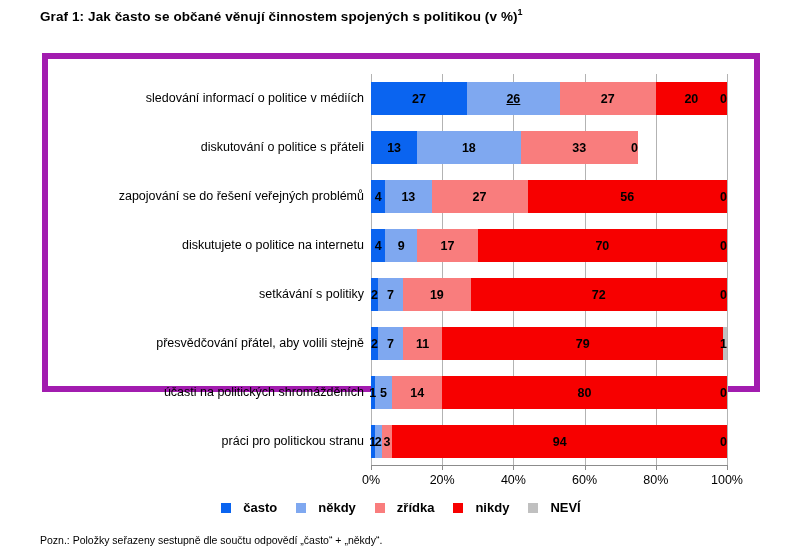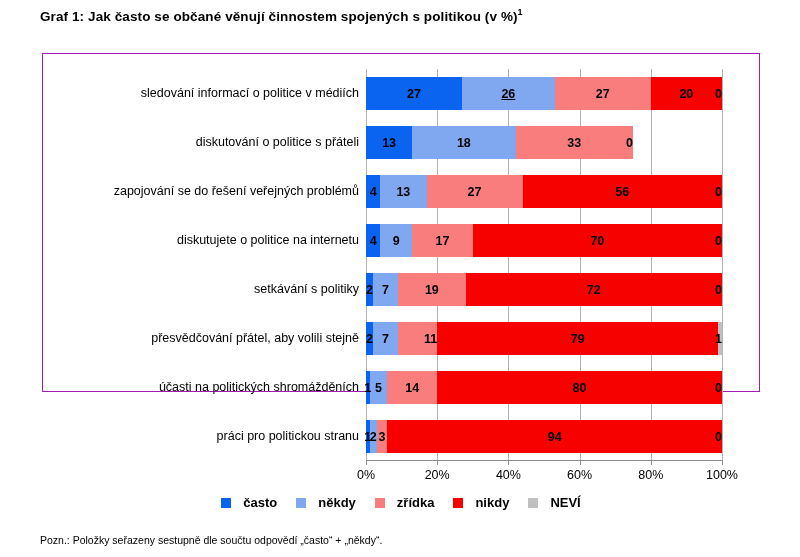--- a/index.html
+++ b/index.html
@@ -9,21 +9,21 @@
     font-family:"Liberation Sans", sans-serif; color:#000;
   }
   .title {
     position:absolute; left:40px; top:7px;
     font-size:13.5px; font-weight:bold; letter-spacing:0.1px;
   }
   .title sup { font-size:9px; vertical-align:super; font-weight:bold; }
 
   .chart-frame {
     position:absolute; left:42px; top:53px; width:718px; height:339px;
-    border:1px solid #a21caf; background:#fff;
+    border:6px solid #a21caf; background:#fff;
   }
   
   .plot-grid {
     position:absolute; left:323px; top:15px; width:356px; height:392px;
     border-bottom:1px solid #8c8c8c;
   }
   .gridline {
     position:absolute; top:0; bottom:0; width:1px; background:#b3b3b3;
   }
   .tick {
@@ -204,21 +204,21 @@
       <div class="row">
         <div class="row-label">přesvědčování přátel, aby volili stejně</div>
         <div class="bar-track">
           <div class="bar">
             <div class="seg" style="width: 2%; background: rgb(10, 100, 240);">
               <span class="val">2</span>
             </div>
             <div class="seg" style="width: 7%; background: rgb(127, 168, 240);">
               <span class="val">7</span>
             </div>
-            <div class="seg" style="width: 11%; background: rgb(249, 125, 125); justify-content: flex-end;">
+            <div class="seg" style="width: 11%; background: rgb(249, 125, 125);">
               <span class="val">11</span>
             </div>
             <div class="seg" style="width: 79%; background: rgb(247, 0, 0);">
               <span class="val">79</span>
             </div>
             <div class="seg last" style="width: 1%; background: rgb(192, 192, 192);">
               <span class="val">1</span>
             </div>
           </div>
         </div>

